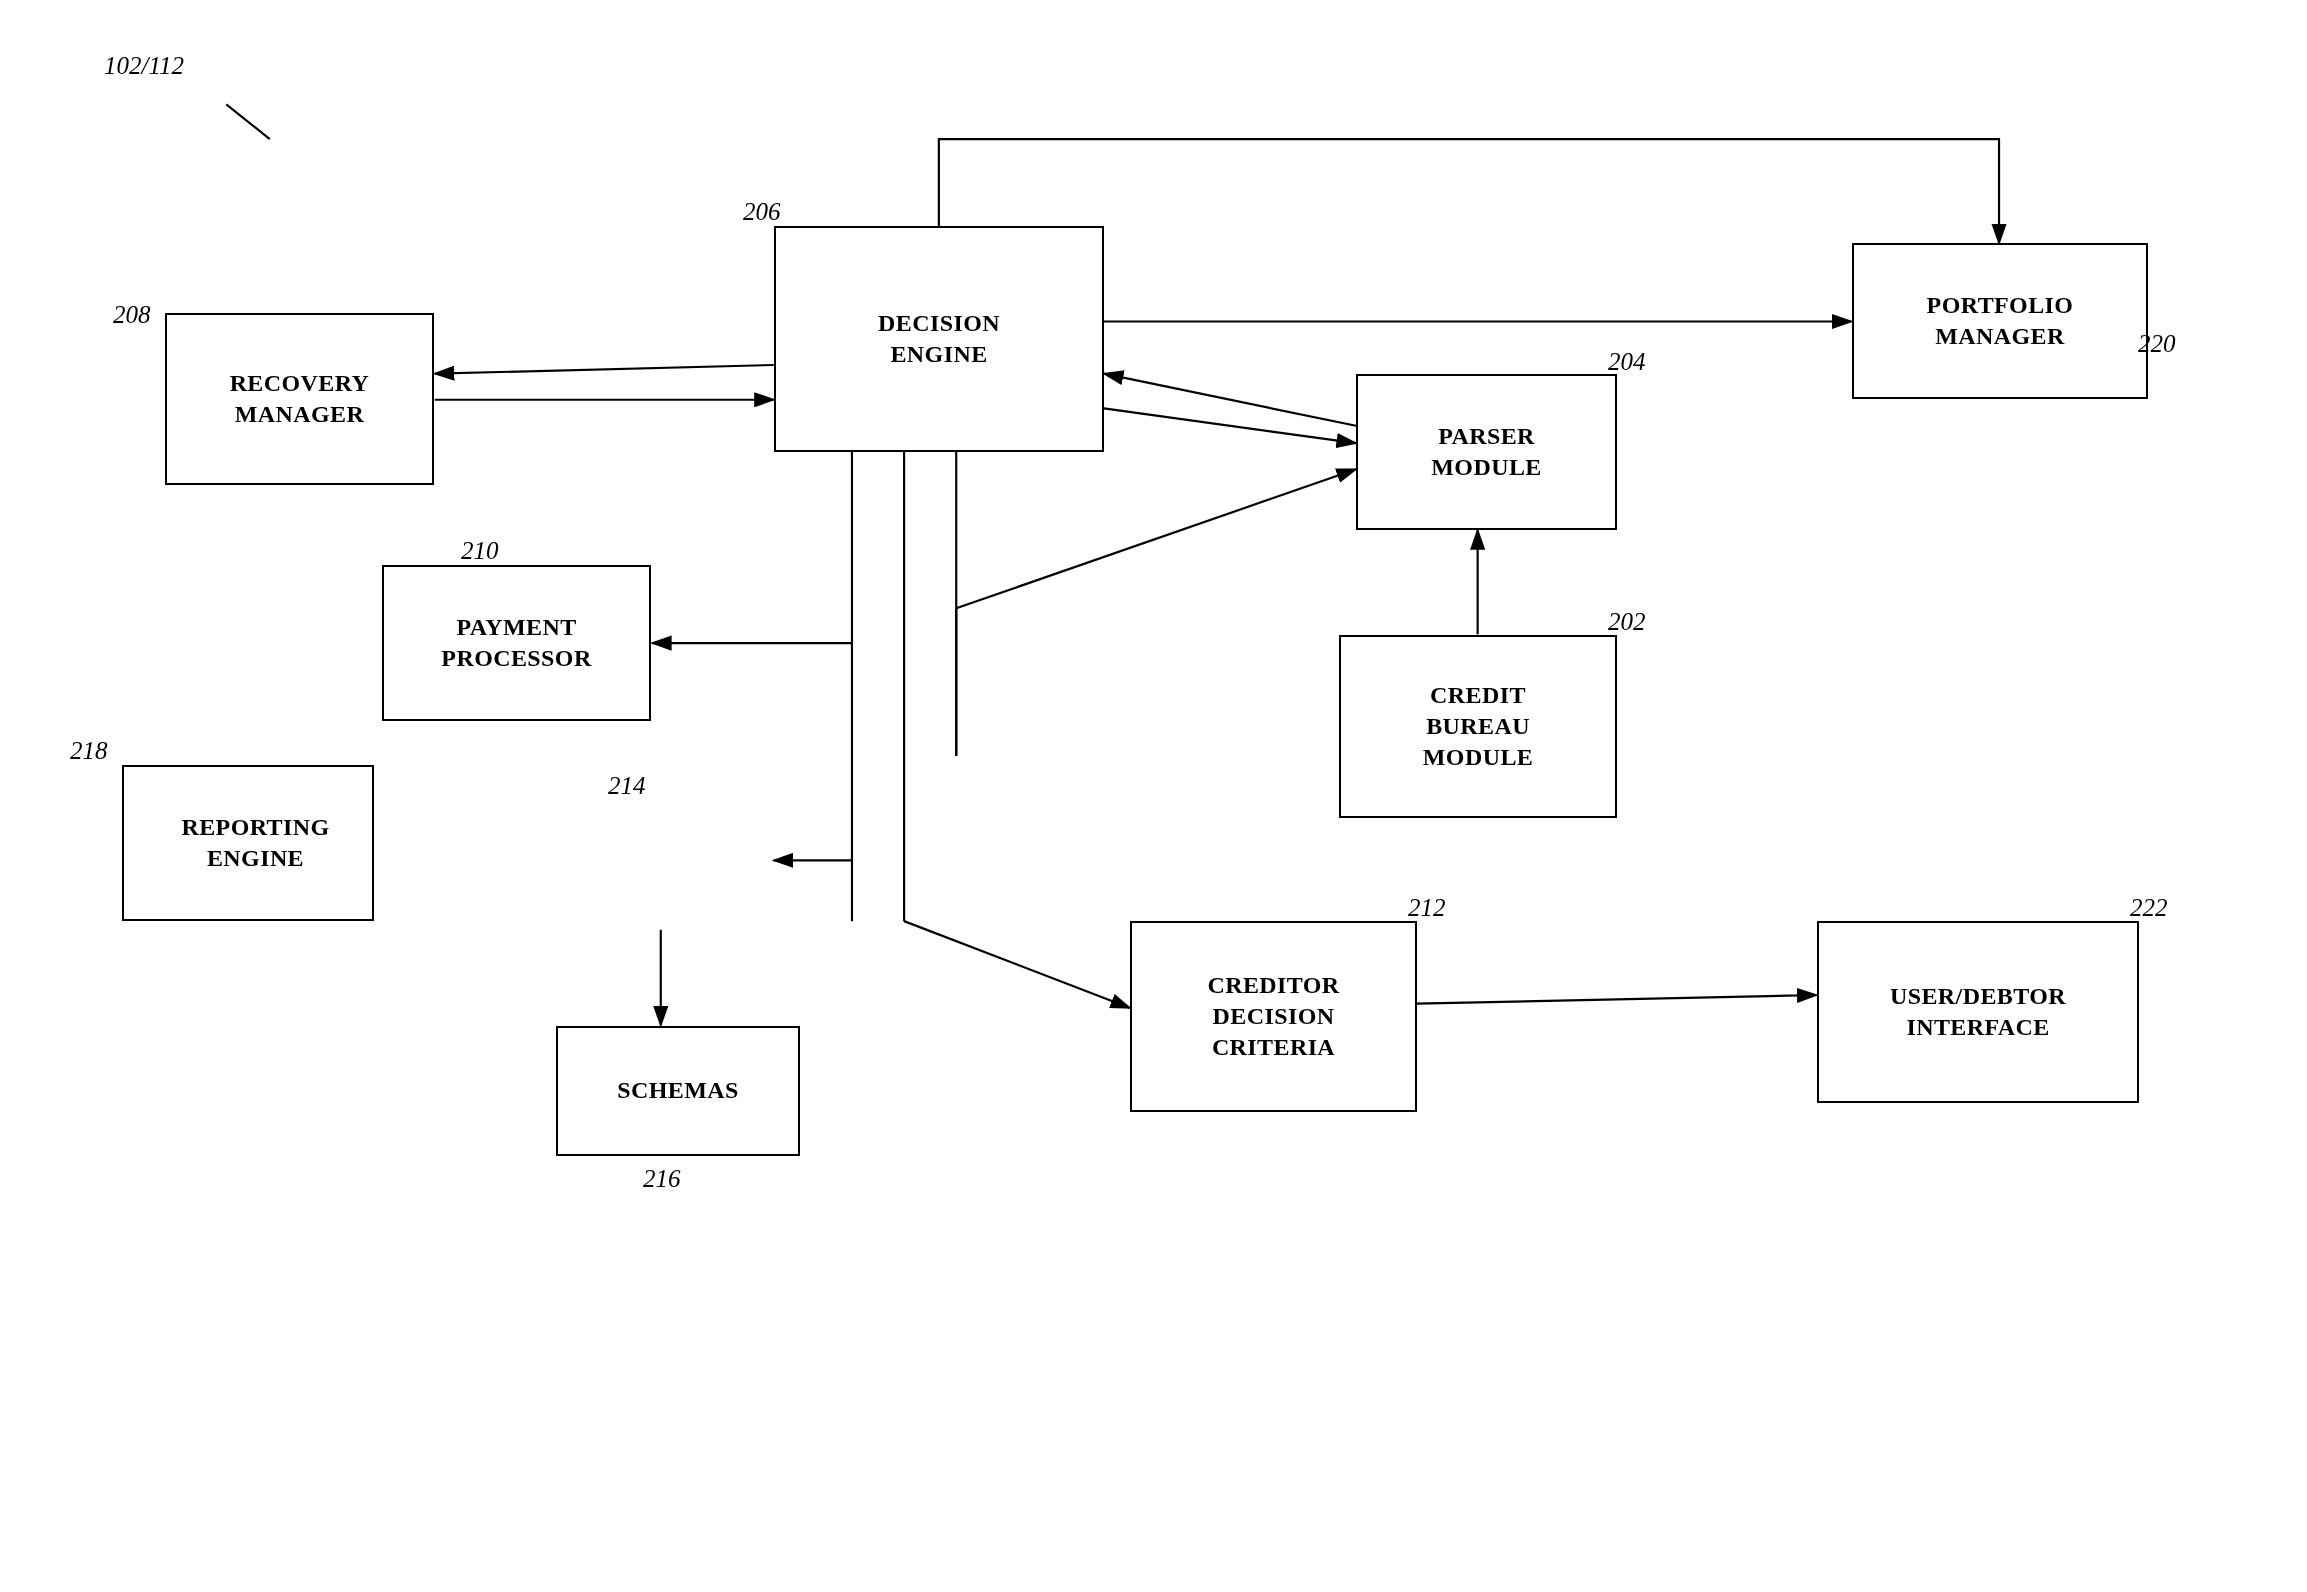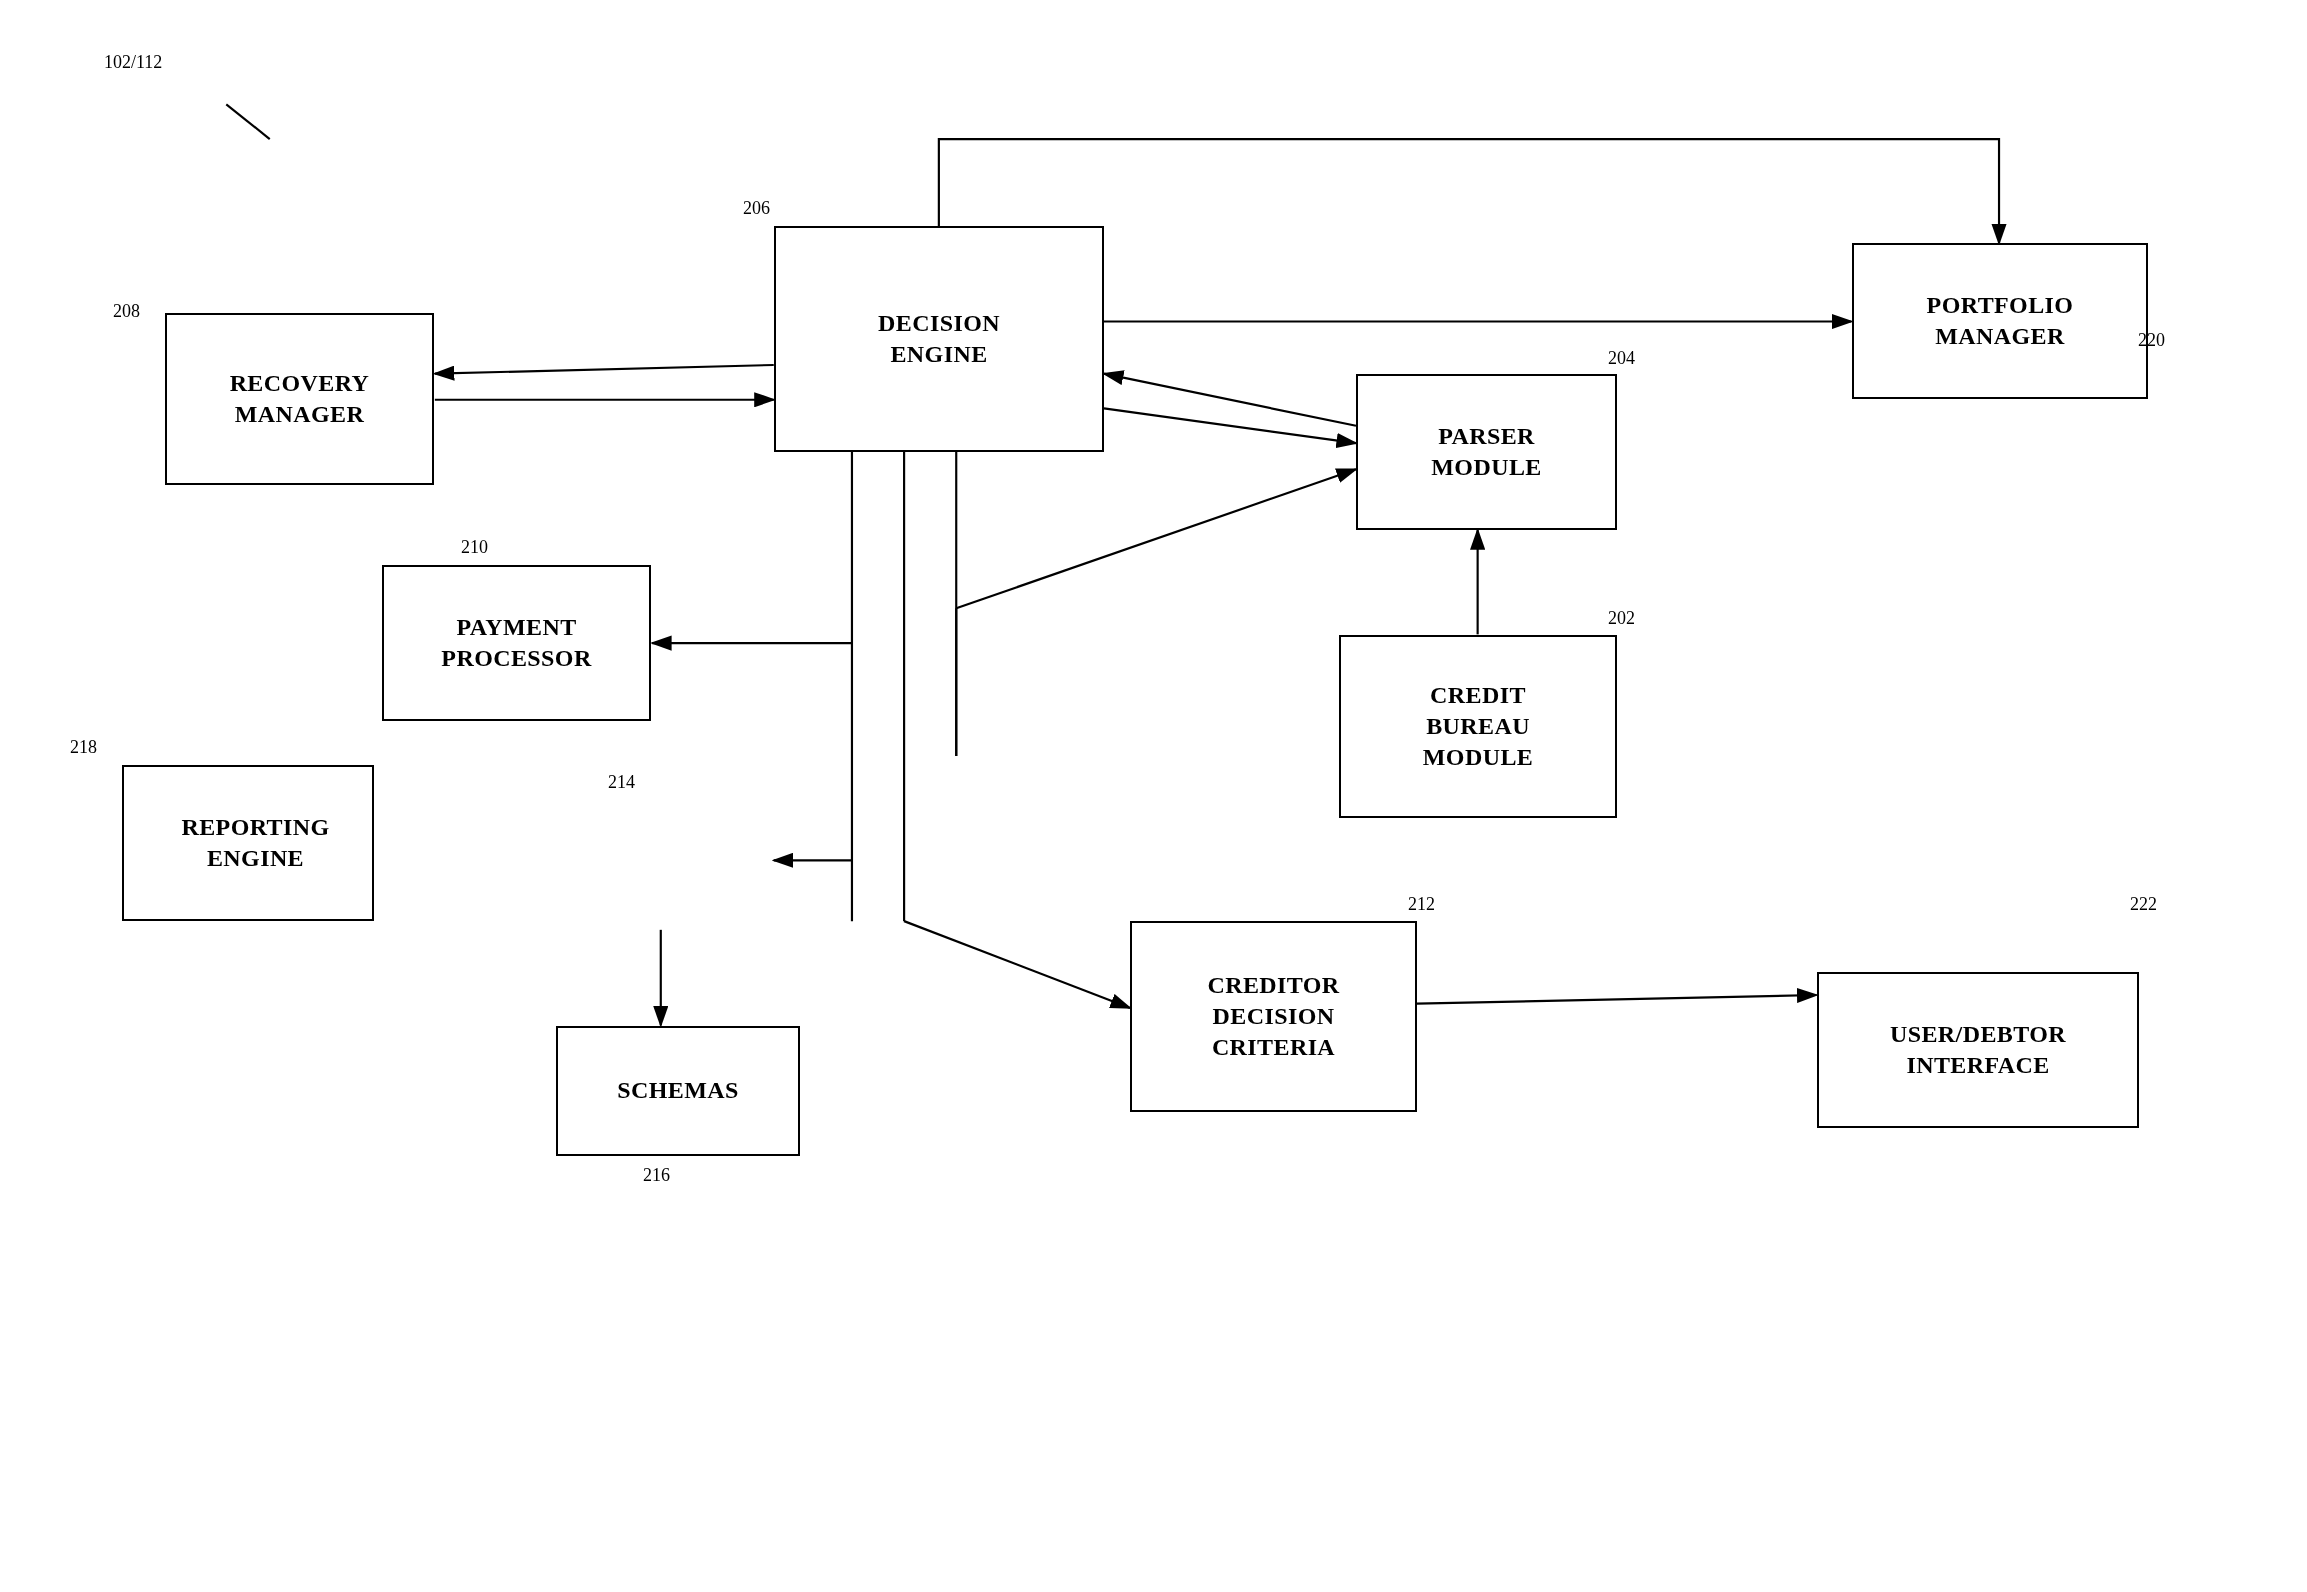--- a/index.html
+++ b/index.html
@@ -25,21 +25,22 @@
       align-items: center;
       justify-content: center;
       text-align: center;
       font-size: 24px;
       font-weight: bold;
       letter-spacing: 0.4px;
       line-height: 1.3;
     }
     .label {
       position: absolute;
-      font-size: 18px;
+      font-size: 25px;
+      font-style: italic;
       font-weight: normal;
     }
     svg.connections {
       position: absolute;
       top: 0; left: 0;
       width: 2307px;
       height: 1592px;
       pointer-events: none;
     }
     svg.connections line, svg.connections path, svg.connections polyline {
@@ -145,19 +146,19 @@
   <div class="box" style="left: 556px; top: 1026px; width: 244px; height: 130px;">
     <span>SCHEMAS</span>
   </div>
   <div class="label" style="left: 643px; top: 1165px;">216</div>
 
   <div class="box" style="left: 1130px; top: 921px; width: 287px; height: 191px;">
     <span>CREDITOR<br>DECISION<br>CRITERIA</span>
   </div>
   <div class="label" style="left: 1408px; top: 894px;">212</div>
 
-  <div class="box" style="left: 1817px; top: 972px; width: 322px; height: 156px;">
+  <div class="box" style="left: 1817px; top: 921px; width: 322px; height: 182px;">
     <span>USER/DEBTOR<br>INTERFACE</span>
   </div>
   <div class="label" style="left: 2130px; top: 894px;">222</div>
 
 </div>
 
 
 </body></html>

